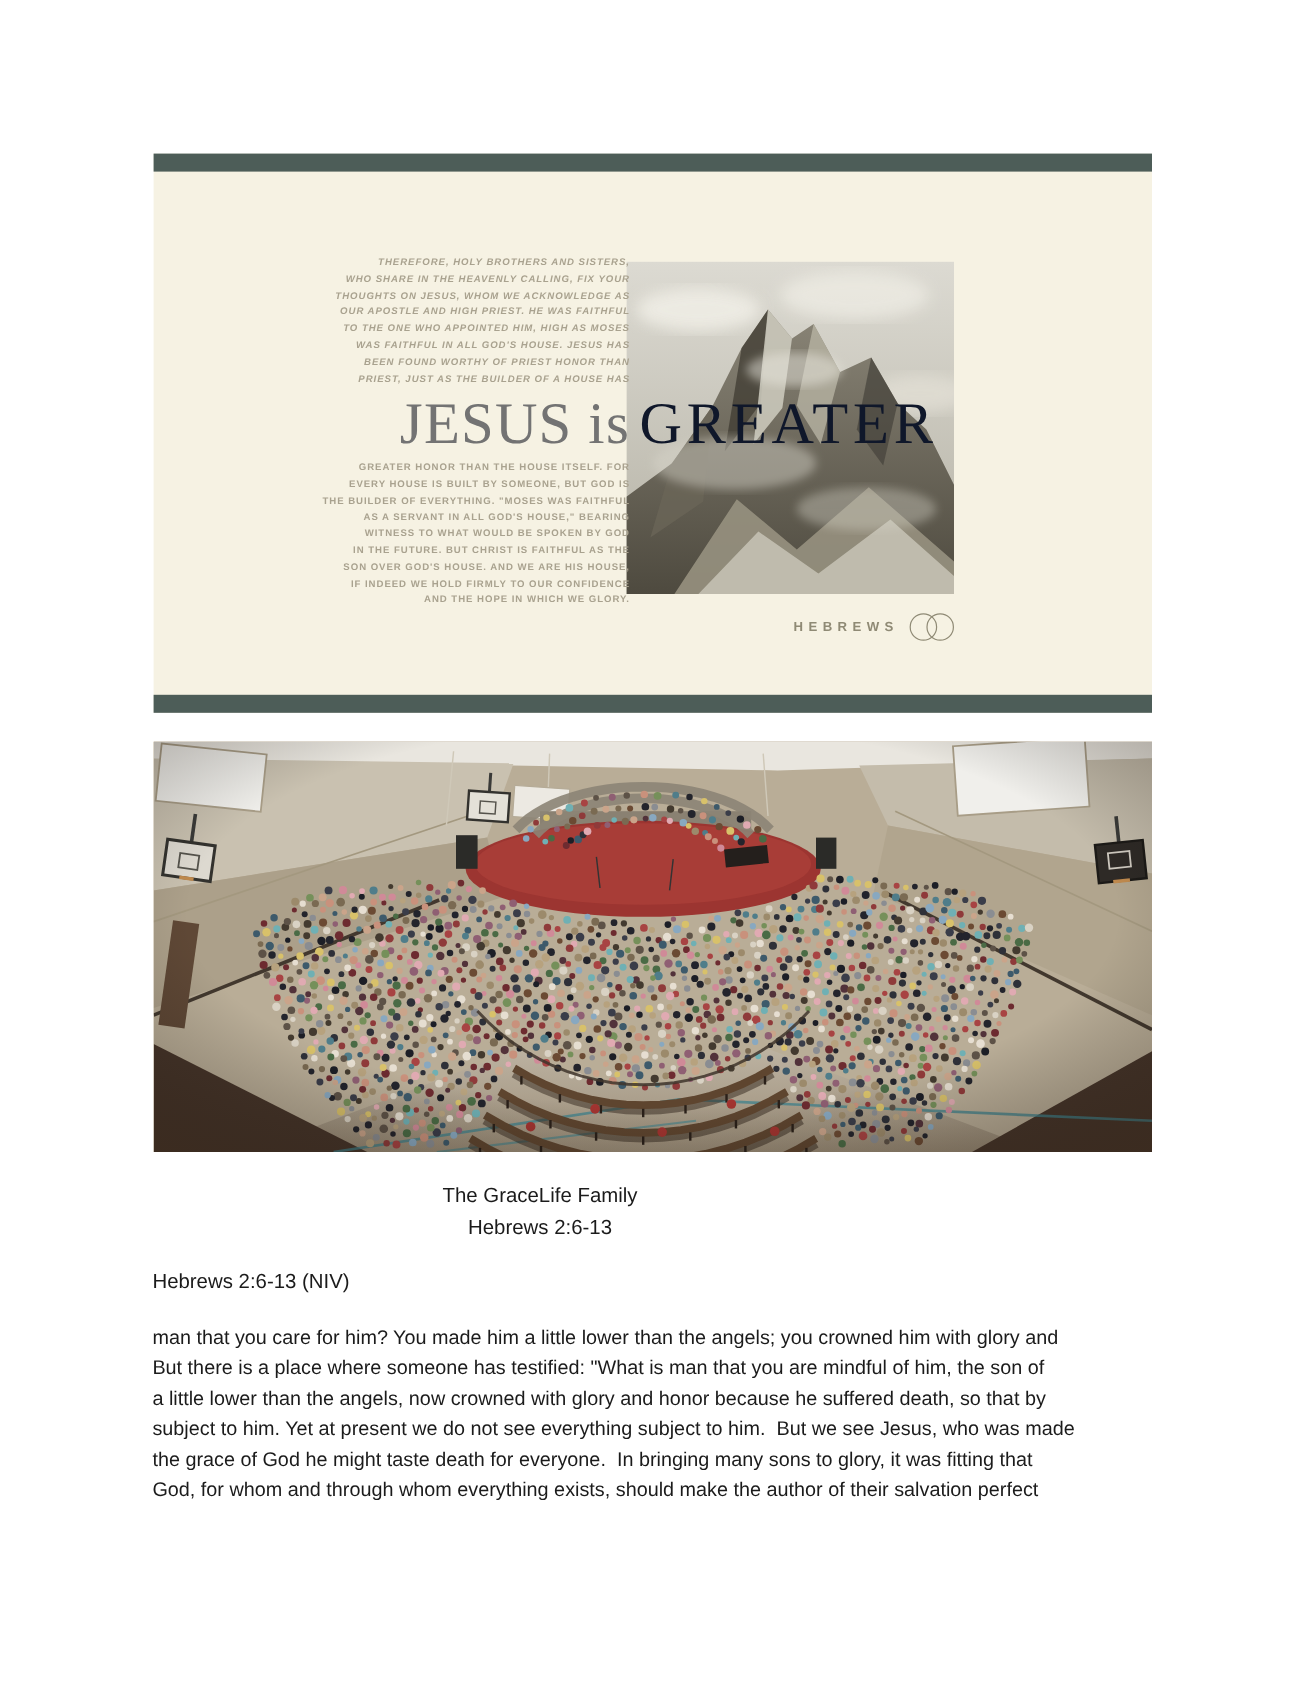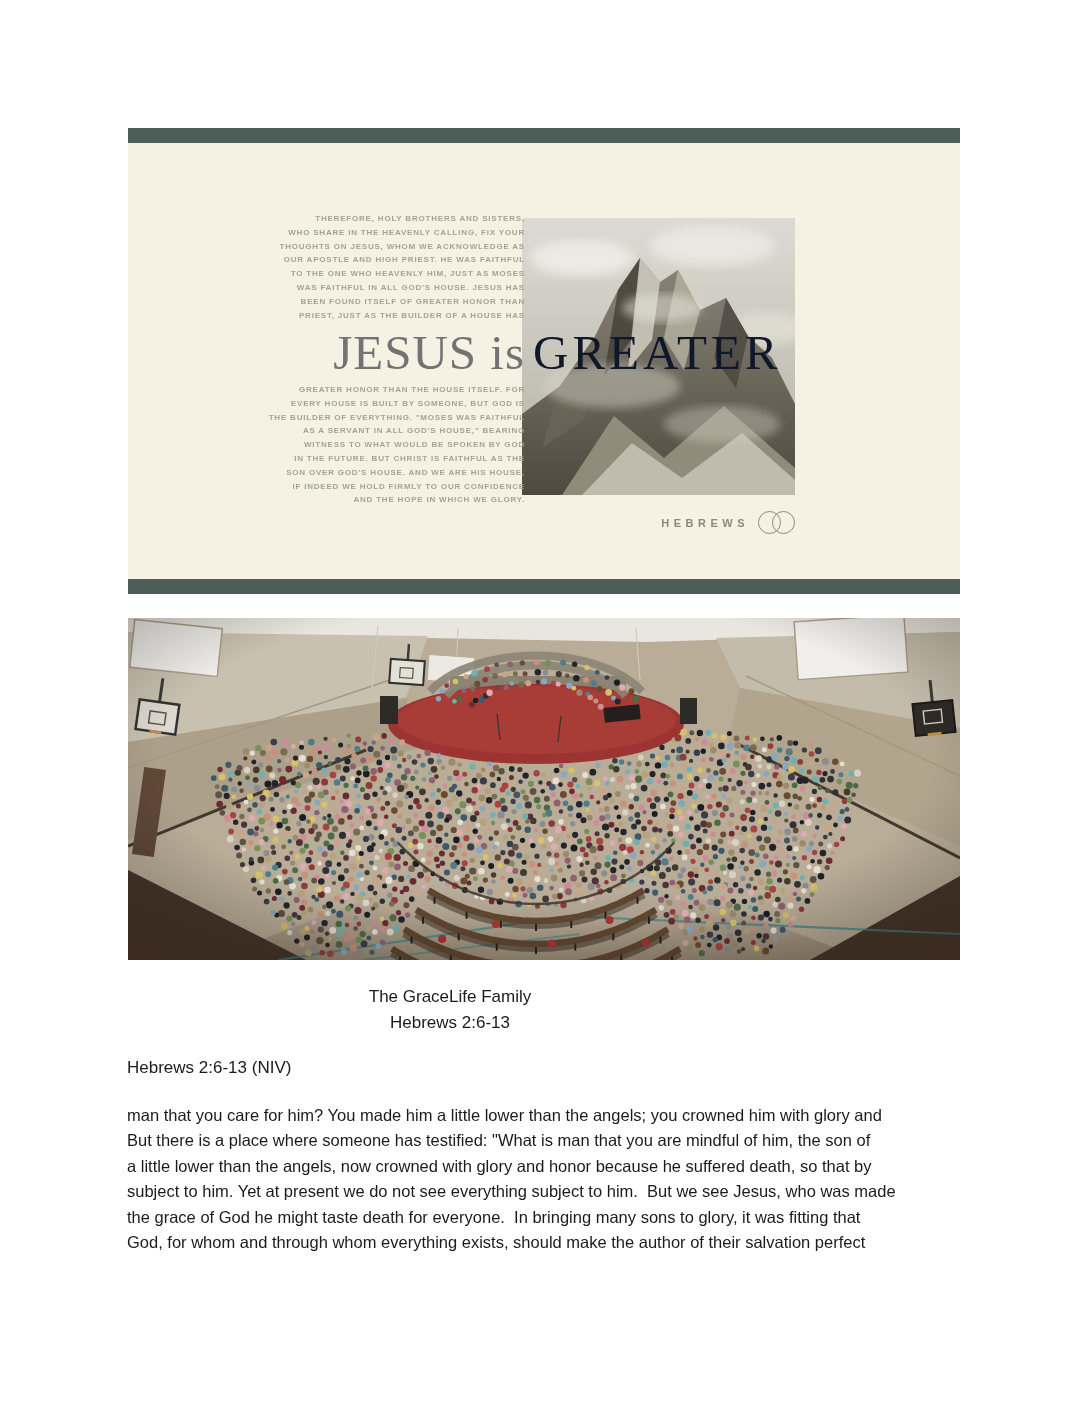--- a/index.html
+++ b/index.html
@@ -12,21 +12,21 @@
   .banner .bar{position:absolute;left:0;right:0;height:15px;background:#4d5d58;}
   .banner .bar.top{top:0;}
   .banner .bar.bottom{bottom:0;}
   .mountain{position:absolute;left:394px;top:90px;width:273px;height:277px;z-index:1;}
   .scripture{
     position:absolute;right:435px;width:310px;text-align:right;
     font-size:8px;font-weight:700;letter-spacing:0.8px;line-height:13.8px;
     color:#a9a28f;z-index:2;
   }
   .scripture div{white-space:pre;}
-  .scripture.top{top:84px;}
+  .scripture.top{top:84px;font-style:italic;}
   .scripture.bottom{top:255px;}
   .title-left{
     position:absolute;right:435px;top:200px;z-index:2;line-height:1;
     font-family:"Liberation Serif", serif;font-size:49px;color:#737373;letter-spacing:1px;white-space:pre;
   }
   .title-right{
     position:absolute;left:405px;top:200px;z-index:2;line-height:1;
     font-family:"Liberation Serif", serif;font-size:49px;color:#0f172a;letter-spacing:4px;white-space:pre;
   }
   .brand{
@@ -84,23 +84,23 @@
     <ellipse cx="90" cy="168" rx="68" ry="22" fill="#d8d5ca" opacity="0.45" filter="url(#blur2)"></ellipse>
     <ellipse cx="200" cy="206" rx="58" ry="18" fill="#d3d0c4" opacity="0.4" filter="url(#blur2)"></ellipse>
     <ellipse cx="140" cy="90" rx="40" ry="14" fill="#e8e6dd" opacity="0.5" filter="url(#blur2)"></ellipse>
   </svg>
 
   <div class="scripture top">
       <div>THEREFORE, HOLY BROTHERS AND SISTERS,</div>
       <div>WHO SHARE IN THE HEAVENLY CALLING, FIX YOUR</div>
       <div>THOUGHTS ON JESUS, WHOM WE ACKNOWLEDGE AS</div>
       <div>OUR APOSTLE AND HIGH PRIEST. HE WAS FAITHFUL</div>
-      <div>TO THE ONE WHO HEAVENLY HIM, JUST AS MOSES</div>
+      <div>TO THE ONE WHO APPOINTED HIM, HIGH AS MOSES</div>
       <div>WAS FAITHFUL IN ALL GOD'S HOUSE. JESUS HAS</div>
-      <div>BEEN FOUND ITSELF OF GREATER HONOR THAN</div>
+      <div>BEEN FOUND WORTHY OF PRIEST HONOR THAN</div>
       <div>PRIEST, JUST AS THE BUILDER OF A HOUSE HAS</div>
     </div>
 
   <span class="title-left">JESUS is</span>
   <span class="title-right">GREATER</span>
 
   <div class="scripture bottom">
       <div>GREATER HONOR THAN THE HOUSE ITSELF. FOR</div>
       <div>EVERY HOUSE IS BUILT BY SOMEONE, BUT GOD IS</div>
       <div>THE BUILDER OF EVERYTHING. "MOSES WAS FAITHFUL</div>

